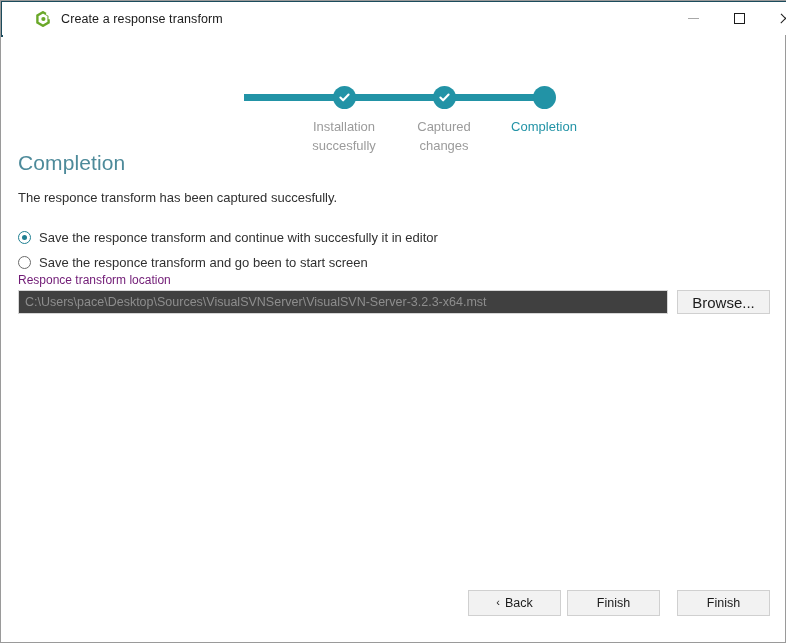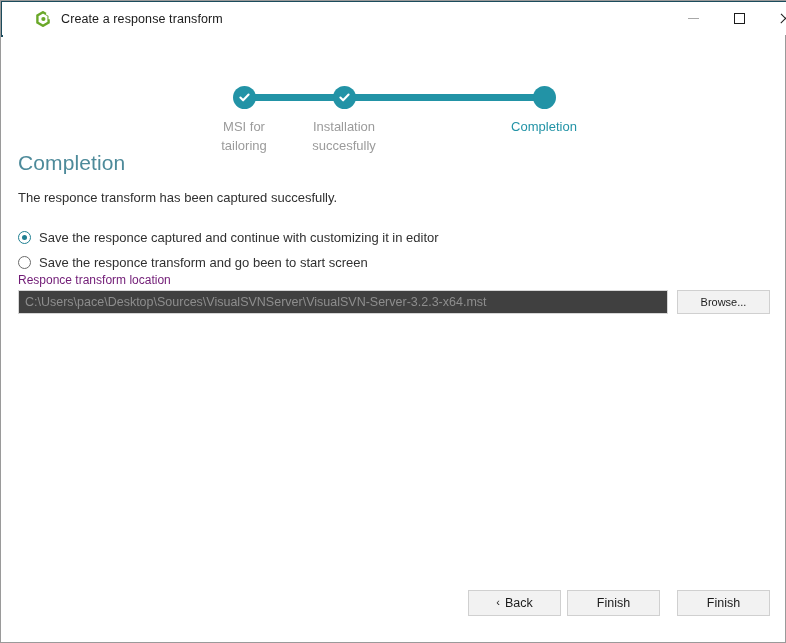--- a/index.html
+++ b/index.html
@@ -230,21 +230,21 @@
     overflow: hidden;
   }
   .browse-btn {
     position: absolute;
     left: 676px; top: 289px;
     width: 93px; height: 24px;
     box-sizing: border-box;
     border: 1px solid #d0d0d0;
     background: #f2f2f2;
     font-family: "Liberation Sans", sans-serif;
-    font-size: 11px;
+    font-size: 15px;
     color: #1b1b1b;
     display: flex;
     align-items: center;
     justify-content: center;
   }
 
   
   .footer {
     position: absolute;
     left: 0; bottom: 0;
@@ -304,58 +304,58 @@
       </div>
       <div class="win-btn">
         <span class="glyph close-glyph"></span>
       </div>
     </div>
   </div>
 
   <div class="stepper">
     <div class="step-track"></div>
 
-    <div class="step" style="left:243px;">
-      <div class="step-dot">
-        <span class="check">
-          <svg width="13" height="13" viewBox="0 0 13 13">
-            <path d="M2.4 6.6 L5.1 9.3 L10.6 3.6" fill="none" stroke="#ffffff" stroke-width="2.1" stroke-linecap="round" stroke-linejoin="round"></path>
-          </svg>
-        </span>
-      </div>
-      <div class="step-label">MSI for
-tailoring</div>
-    </div>
 
     <div class="step" style="left:343px;">
       <div class="step-dot">
         <span class="check">
           <svg width="13" height="13" viewBox="0 0 13 13">
             <path d="M2.4 6.6 L5.1 9.3 L10.6 3.6" fill="none" stroke="#ffffff" stroke-width="2.1" stroke-linecap="round" stroke-linejoin="round"></path>
           </svg>
         </span>
       </div>
       <div class="step-label">Installation
 succesfully</div>
     </div>
 
+    <div class="step" style="left:443px;">
+      <div class="step-dot">
+        <span class="check">
+          <svg width="13" height="13" viewBox="0 0 13 13">
+            <path d="M2.4 6.6 L5.1 9.3 L10.6 3.6" fill="none" stroke="#ffffff" stroke-width="2.1" stroke-linecap="round" stroke-linejoin="round"></path>
+          </svg>
+        </span>
+      </div>
+      <div class="step-label">Captured
+changes</div>
+    </div>
 
     <div class="step active" style="left:543px;">
       <div class="step-dot"></div>
       <div class="step-label">Completion</div>
     </div>
   </div>
 
   <h1 class="page-heading">Completion</h1>
   <div class="page-desc">The responce transform has been captured succesfully.</div>
 
   <div class="radio-group">
     <div class="radio-row checked">
       <span class="radio-mark"></span>
-      <span class="radio-label">Save the responce captured and continue with customizing it in editor</span>
+      <span class="radio-label">Save the responce transform and continue with succesfully it in editor</span>
     </div>
     <div class="radio-row">
       <span class="radio-mark"></span>
       <span class="radio-label">Save the responce transform and go been to start screen</span>
     </div>
   </div>
 
   <div class="field-label">Responce transform location</div>
   <div class="path-input" title="C:\Users\pace\Desktop\Sources\VisualSVNServer\VisualSVN-Server-3.2.3-x64.mst">C:\Users\pace\Desktop\Sources\VisualSVNServer\VisualSVN-Server-3.2.3-x64.mst</div>
   <div class="browse-btn">Browse...</div>

